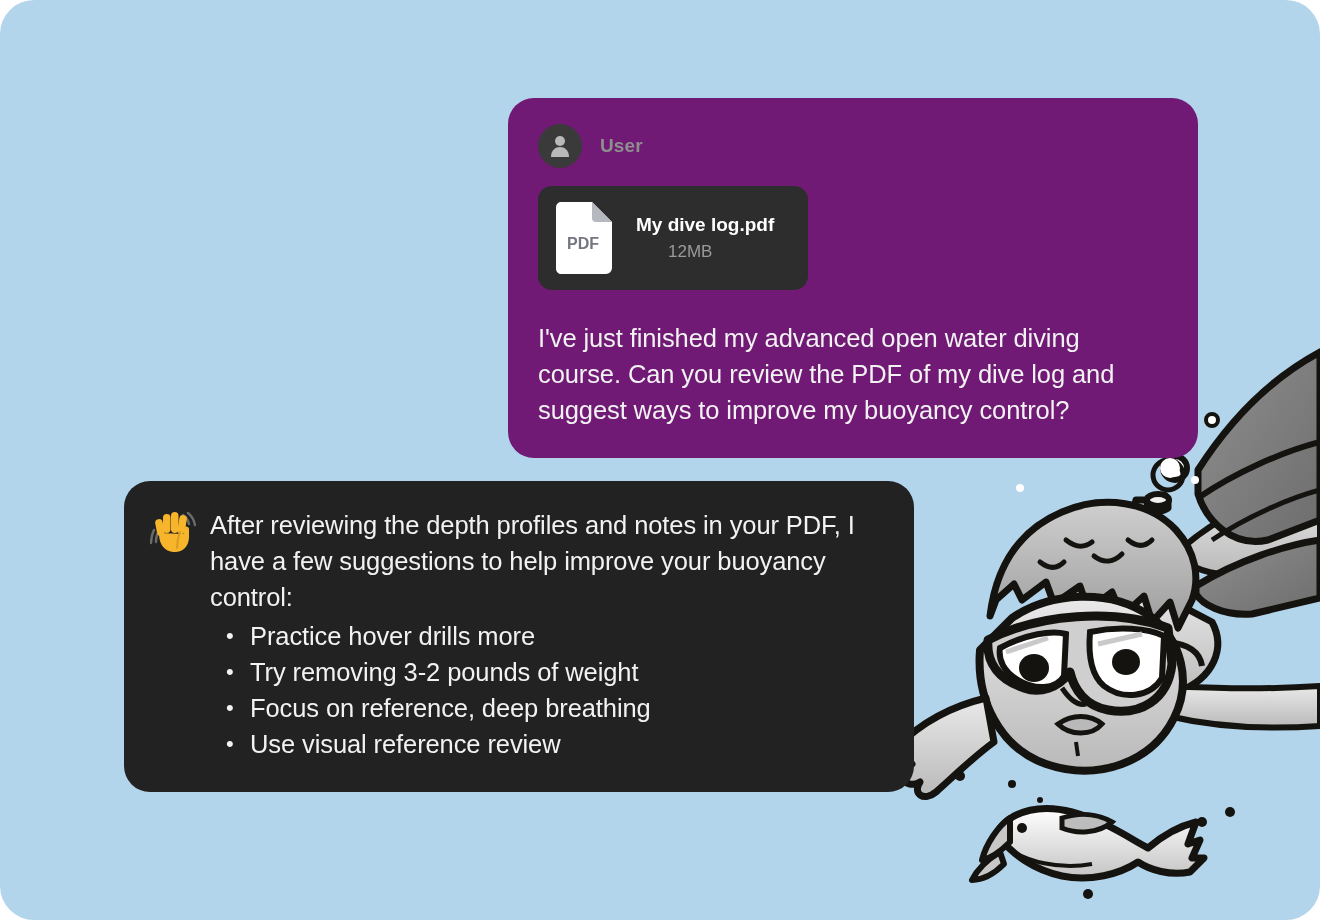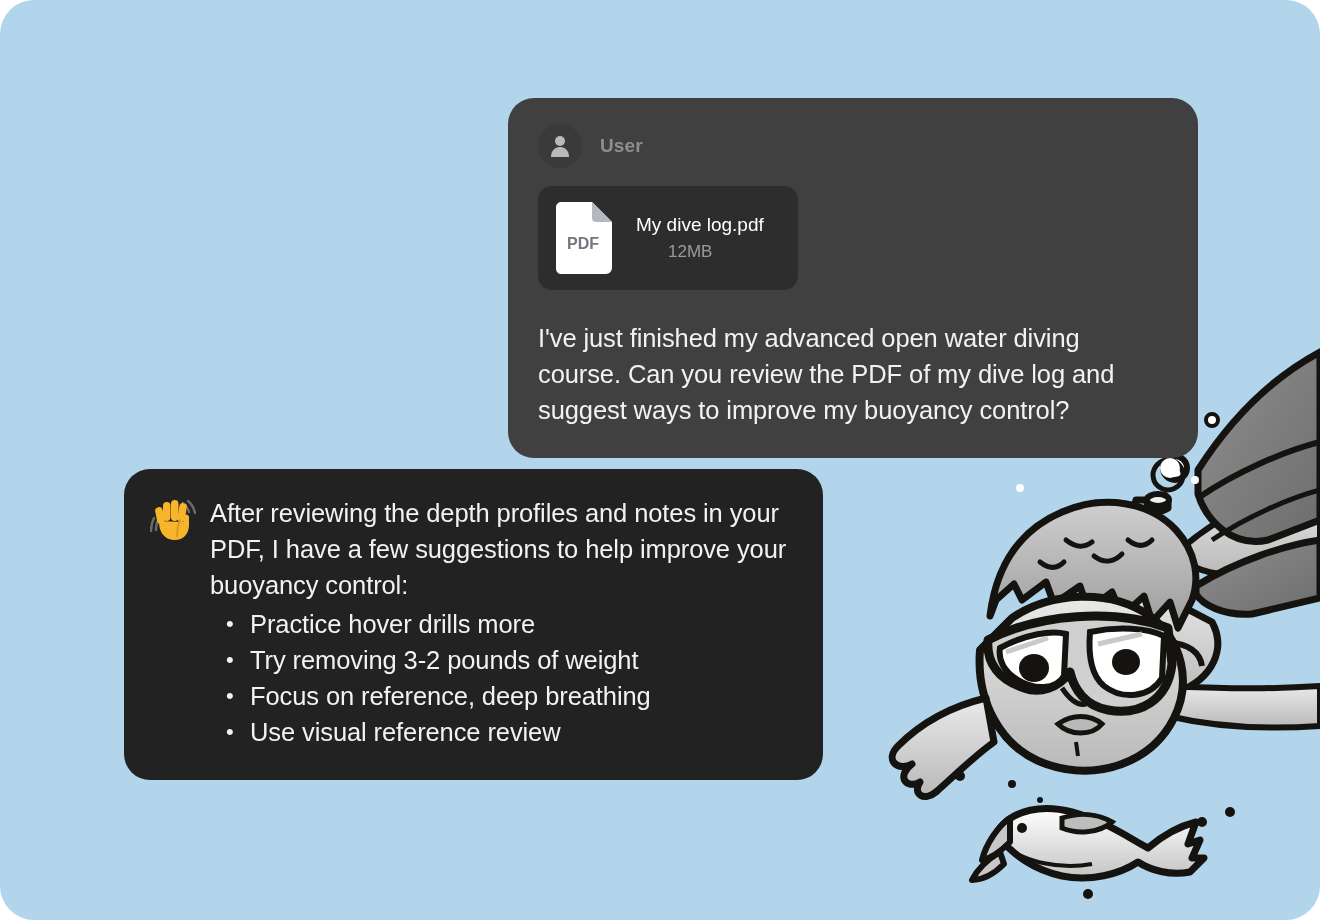--- a/index.html
+++ b/index.html
@@ -18,21 +18,21 @@
   }
 
   
   #art { position: absolute; inset: 0; pointer-events: none; }
 
   
   #user-bubble {
     position: absolute;
     left: 508px; top: 98px;
     width: 690px;
-    background: #404040;
+    background: #701a75;
     border-radius: 26px;
     padding: 26px 30px 30px 30px;
   }
   .user-head { display: flex; align-items: center; gap: 18px; margin-bottom: 18px; }
   .avatar {
     width: 44px; height: 44px; border-radius: 50%;
     background: #3a3a3a;
     display: flex; align-items: center; justify-content: center;
     flex: none;
   }
@@ -44,35 +44,35 @@
 
   .attachment {
     display: inline-flex; align-items: center; gap: 20px;
     background: #2d2d2d;
     border-radius: 14px;
     padding: 16px 34px 16px 18px;
     margin-bottom: 30px;
   }
   .file-icon { width: 60px; height: 72px; flex: none; }
   .file-meta { display: flex; flex-direction: column; gap: 6px; }
-  .file-name { color: #ffffff; font-size: 19px; font-weight: normal; text-align: center; }
+  .file-name { color: #ffffff; font-size: 19px; font-weight: bold; text-align: center; }
   .file-size { color: #9a9a9a; font-size: 17px; margin-left: 32px; }
 
   .user-text {
     color: #f2f2f2;
     font-size: 25.5px;
     line-height: 36px;
     letter-spacing: -.1px;
   }
 
   
   #assistant-bubble {
     position: absolute;
-    left: 124px; top: 469px;
-    width: 699px;
+    left: 124px; top: 481px;
+    width: 790px;
     background: #222222;
     border-radius: 26px;
     padding: 26px 31px 30px 26px;
   }
   .assist-row { display: flex; gap: 14px; }
   .assist-emoji-svg { width: 46px; height: 44px; flex: none; margin-top: 2px; }
   .assist-body { flex: 1; }
   .assist-intro {
     color: #f2f2f2;
     font-size: 25.5px;

